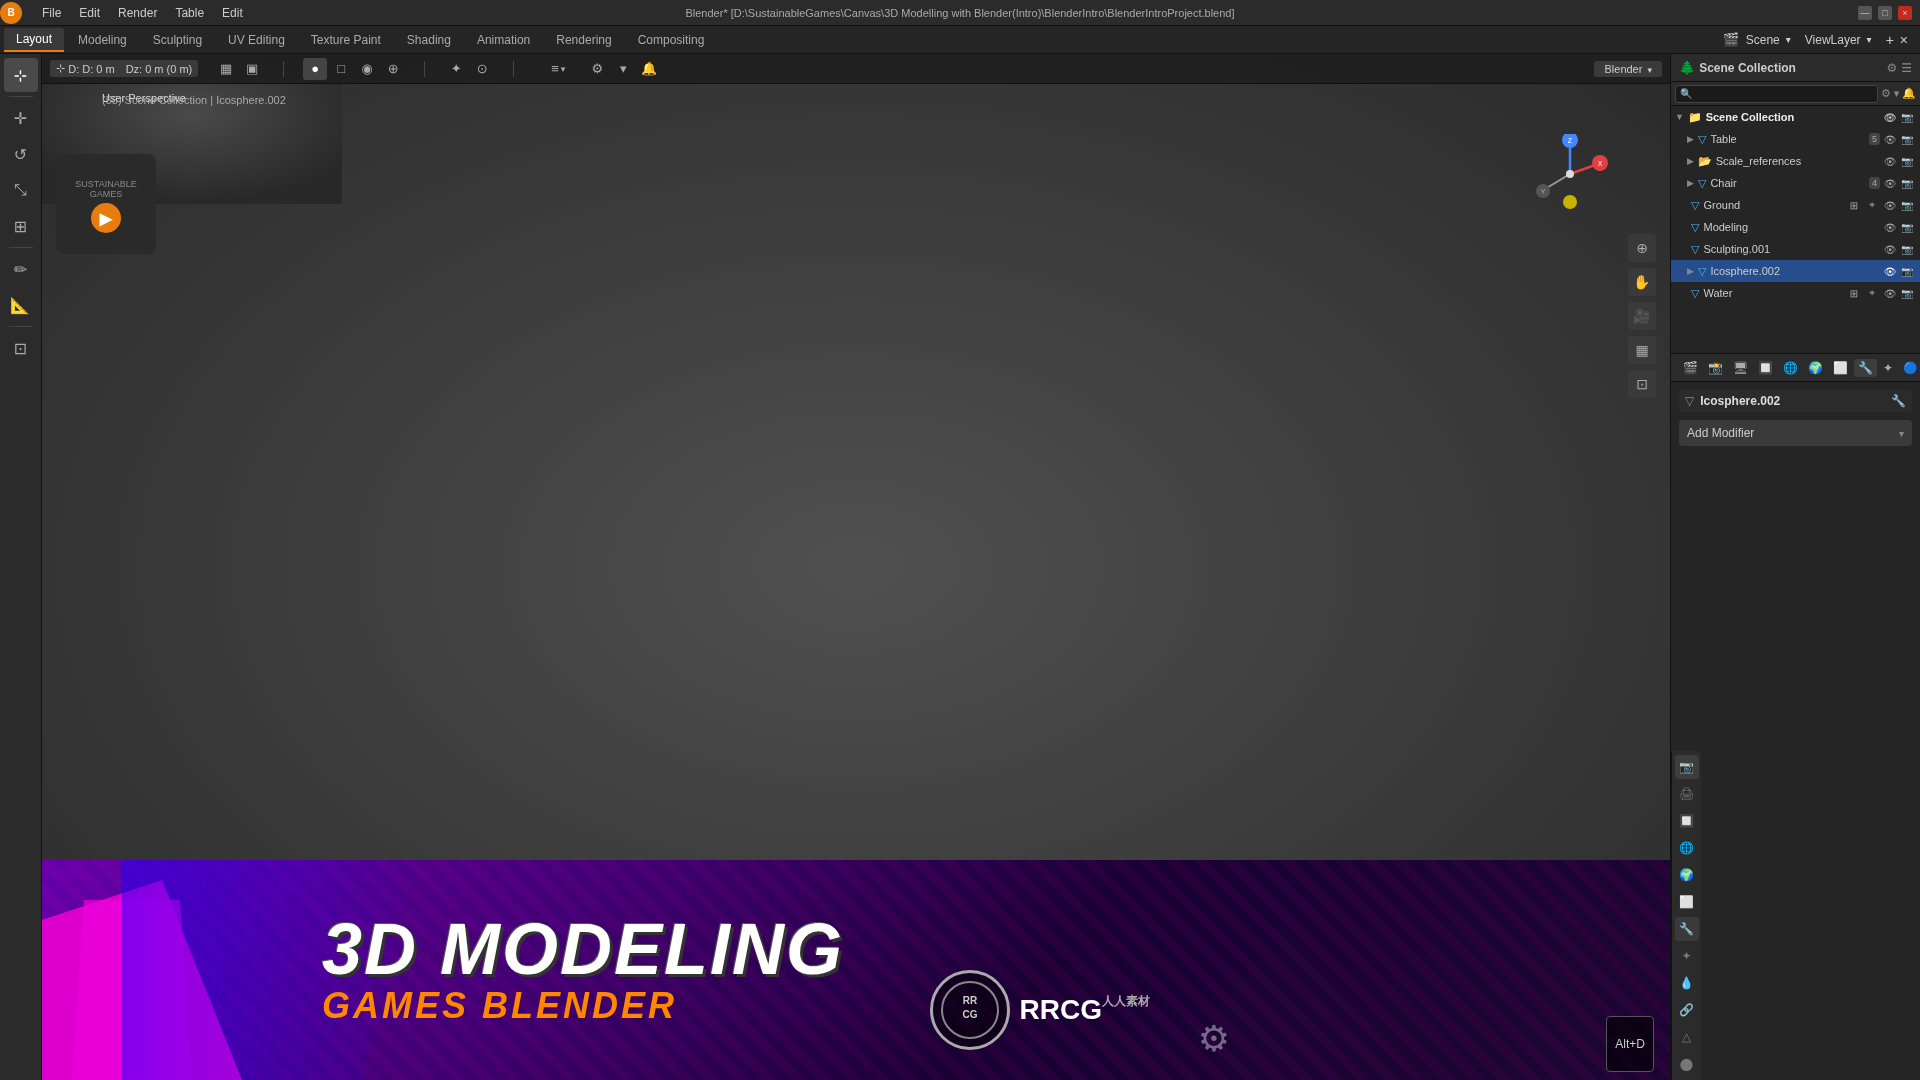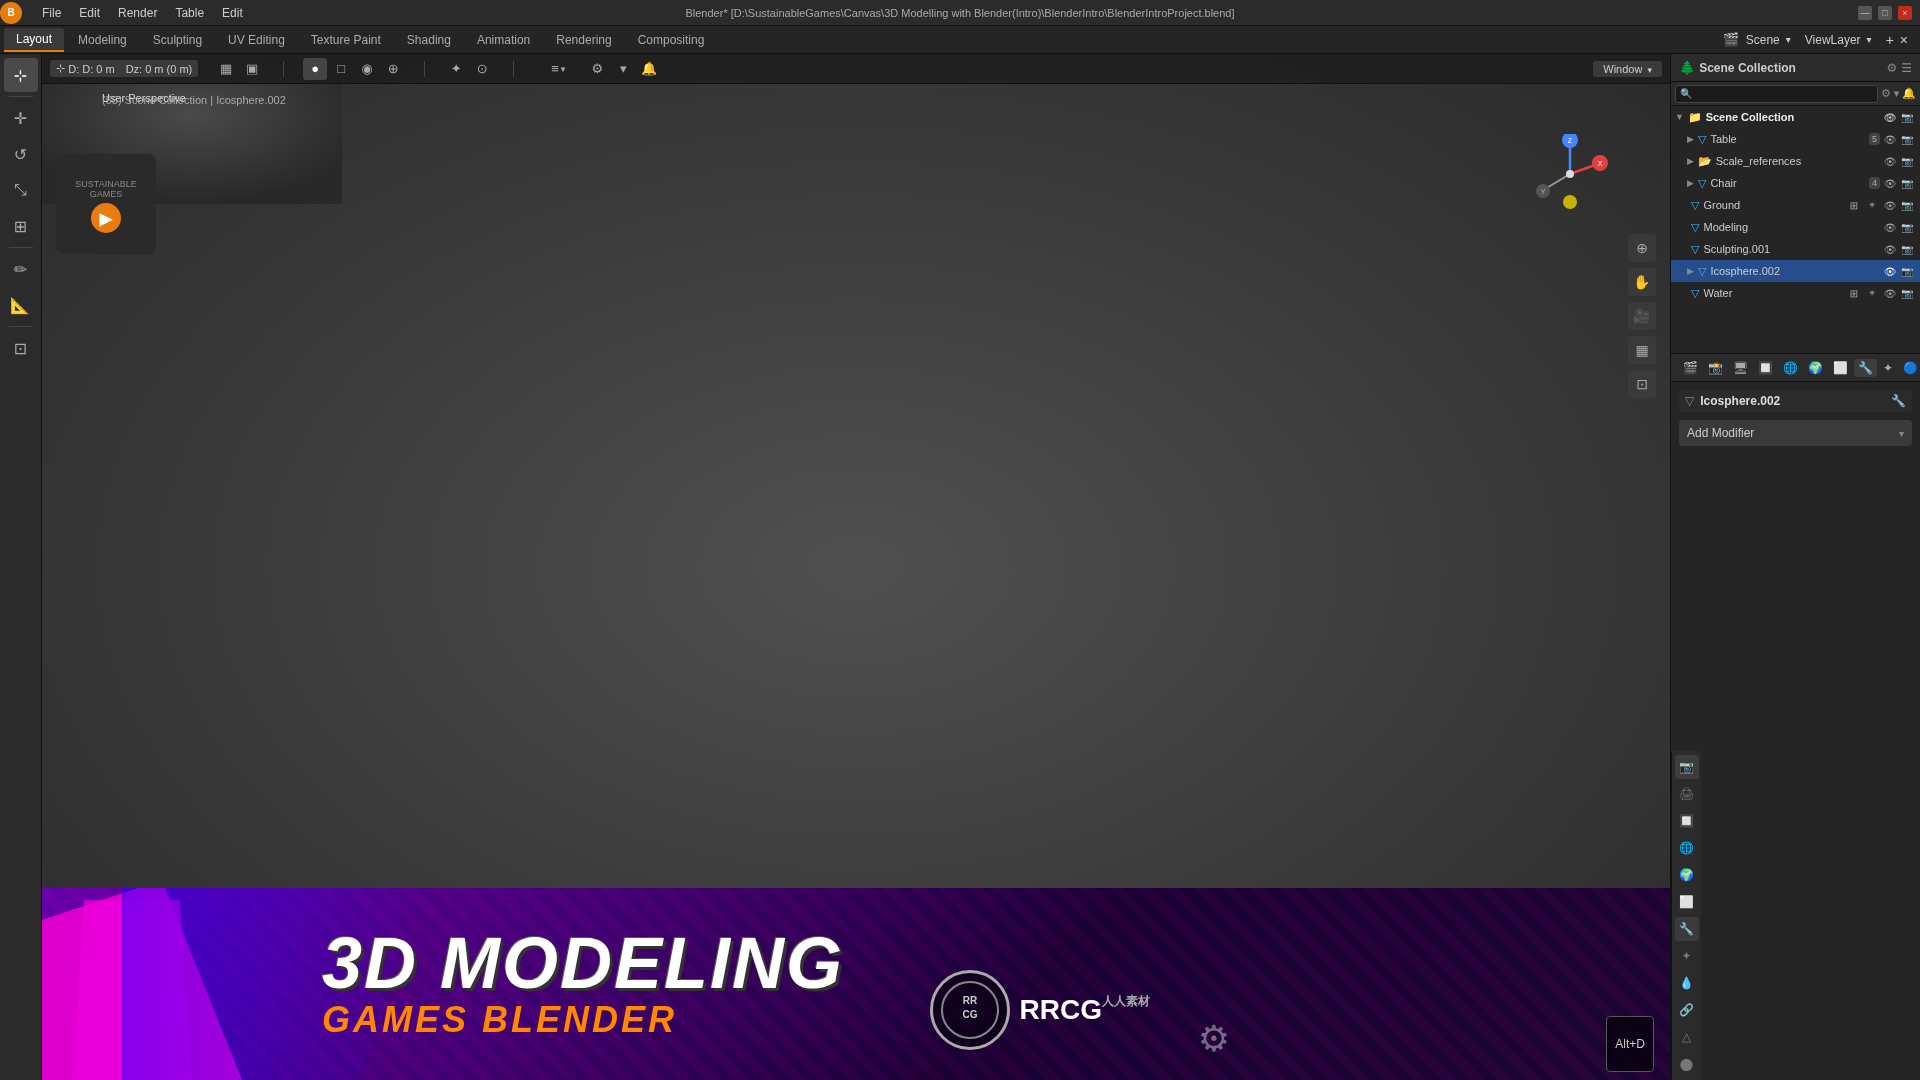--- a/index.html
+++ b/index.html
@@ -198,21 +198,21 @@
       justify-content: center;
       flex-direction: column;
     }
 
     
     #bottom-banner {
       position: absolute;
       bottom: 0;
       left: 0;
       right: 0;
-      height: 192px;
+      height: 220px;
       background: linear-gradient(135deg, #6600aa 0%, #440077 30%, #1a0033 60%, rgba(26,0,51,0.9) 100%);
       z-index: 20;
       display: flex;
       align-items: center;
       overflow: hidden;
     }
     #bottom-banner::before {
       content: '';
       position: absolute;
       inset: 0;
@@ -744,21 +744,21 @@
         <div class="tb-icon" style="gap:2px;min-width:50px;">
           <span>≡</span>
           <span style="font-size:9px;">▾</span>
         </div>
         <div class="tb-icon">⚙</div>
         <div class="tb-icon">▾</div>
         <div class="tb-icon">🔔</div>
       </div>
       <div style="margin-left:auto;">
         <div style="padding:2px 10px;background:#3a3a3a;border-radius:3px;font-size:11px;cursor:pointer;color:#ccc;">
-          <span>Window</span>
+          <span>Blender</span>
           <span style="font-size:9px;margin-left:2px;">▾</span>
         </div>
       </div>
     </div>
 
     <div class="viewport-perspective-label">User Perspective</div>
 
     <div id="collection-breadcrumb">
       <span>(55) Scene Collection | Icosphere.002</span>
     </div>

